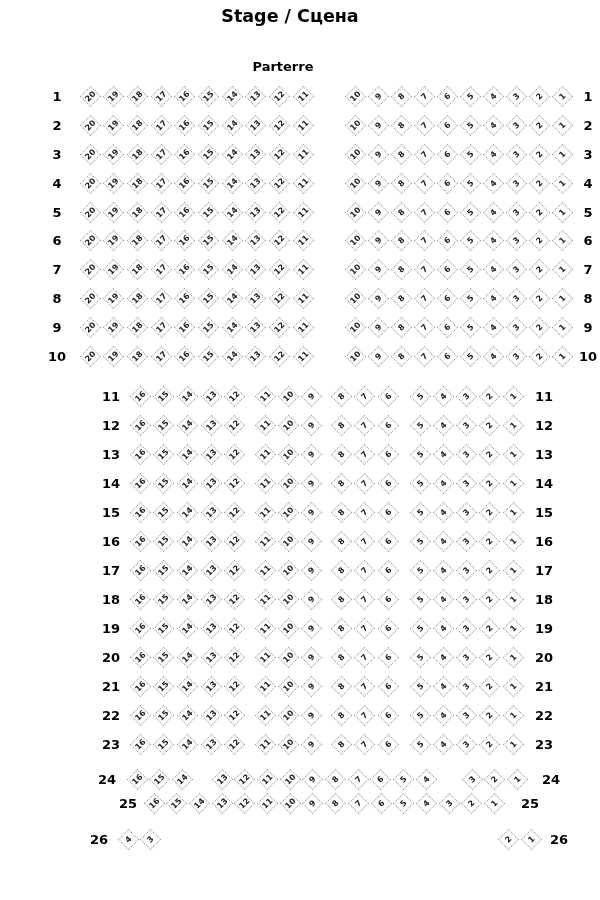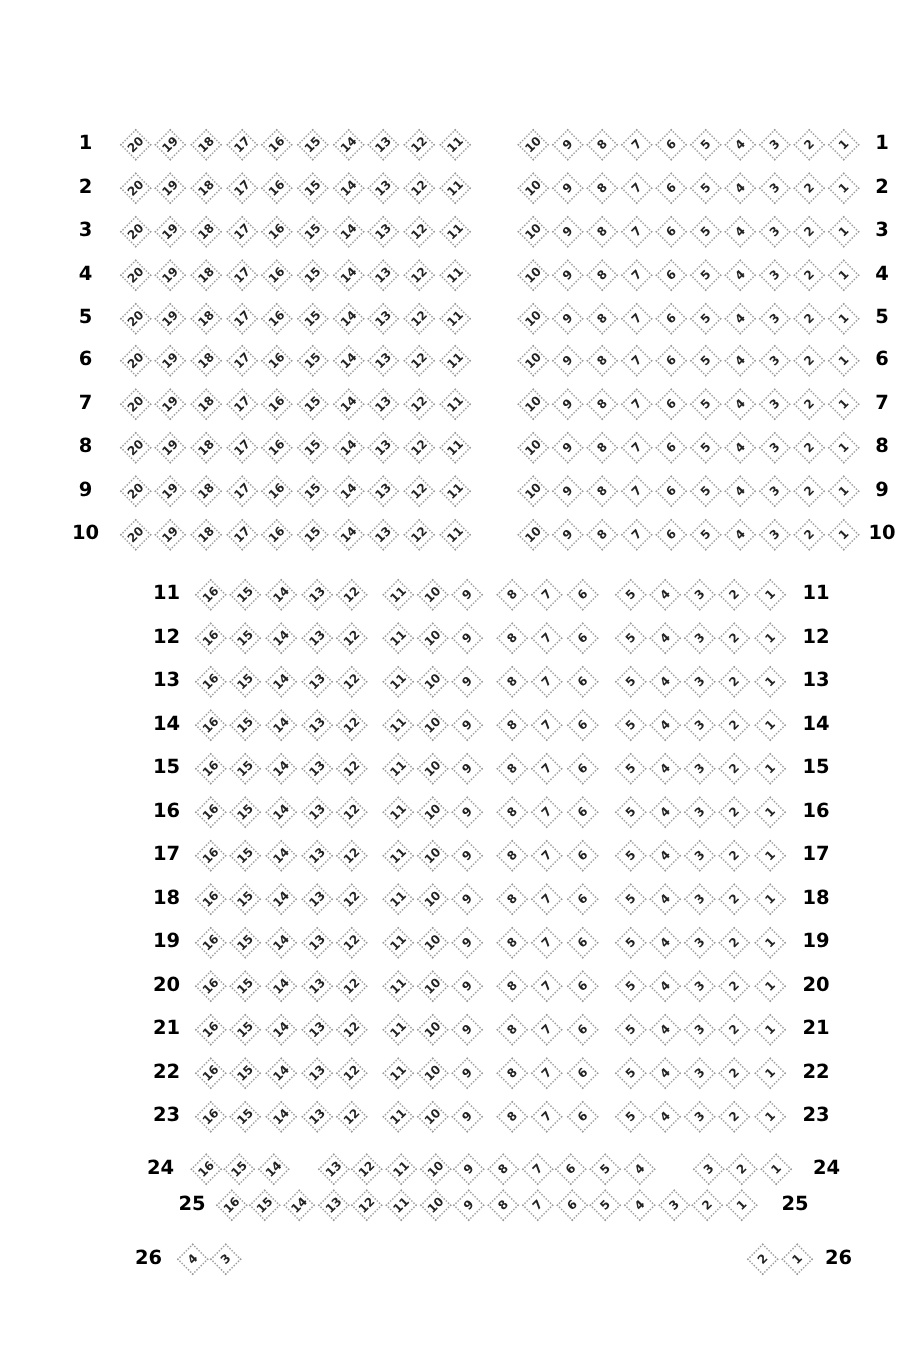--- a/index.html
+++ b/index.html
@@ -14,20 +14,22 @@
         border:1px dotted #999999;background:#ffffff;transform:rotate(-45deg);
         display:flex;align-items:center;justify-content:center;
         font-size:8px;font-weight:bold;color:#222222;cursor:pointer;}
   .row-label{position:absolute;transform:translate(-50%,-50%);
         font-size:13px;font-weight:bold;color:#000;white-space:nowrap;}
 </style>
 </head>
 <body>
 
 <div id="stage">
+  <div class="title">Stage / Сцена</div>
+  <div class="subtitle">Parterre</div>
   <div id="seatmap">
       <div class="row-label" style="left: 57px; top: 96px;">1</div>
       <div class="seat" style="left: 82.5px; top: 88.5px;">20</div>
       <div class="seat" style="left: 106.2px; top: 88.5px;">19</div>
       <div class="seat" style="left: 129.9px; top: 88.5px;">18</div>
       <div class="seat" style="left: 153.6px; top: 88.5px;">17</div>
       <div class="seat" style="left: 177.3px; top: 88.5px;">16</div>
       <div class="seat" style="left: 201px; top: 88.5px;">15</div>
       <div class="seat" style="left: 224.7px; top: 88.5px;">14</div>
       <div class="seat" style="left: 248.4px; top: 88.5px;">13</div>

